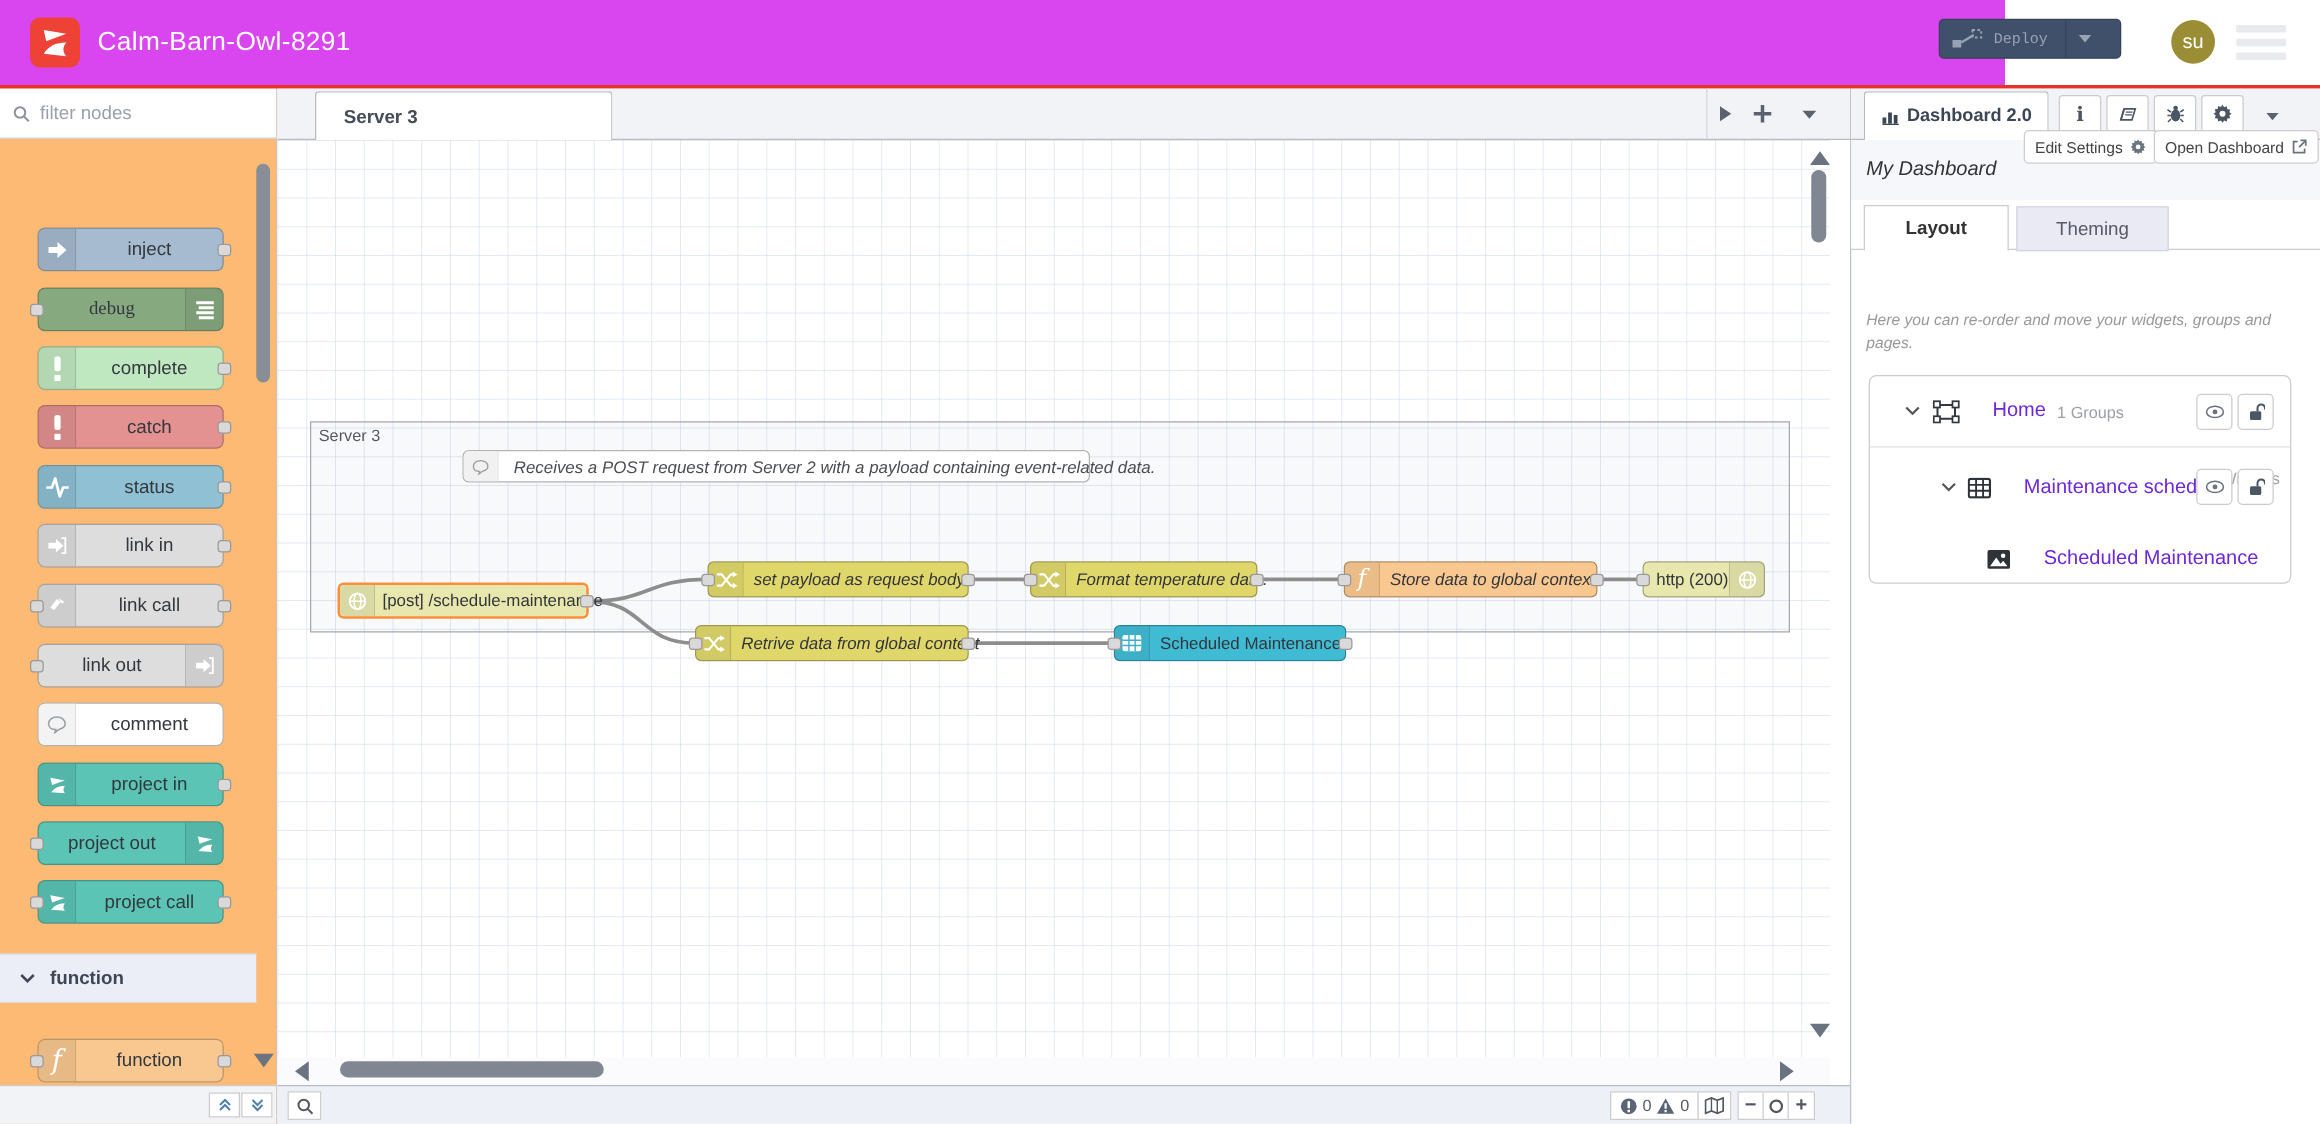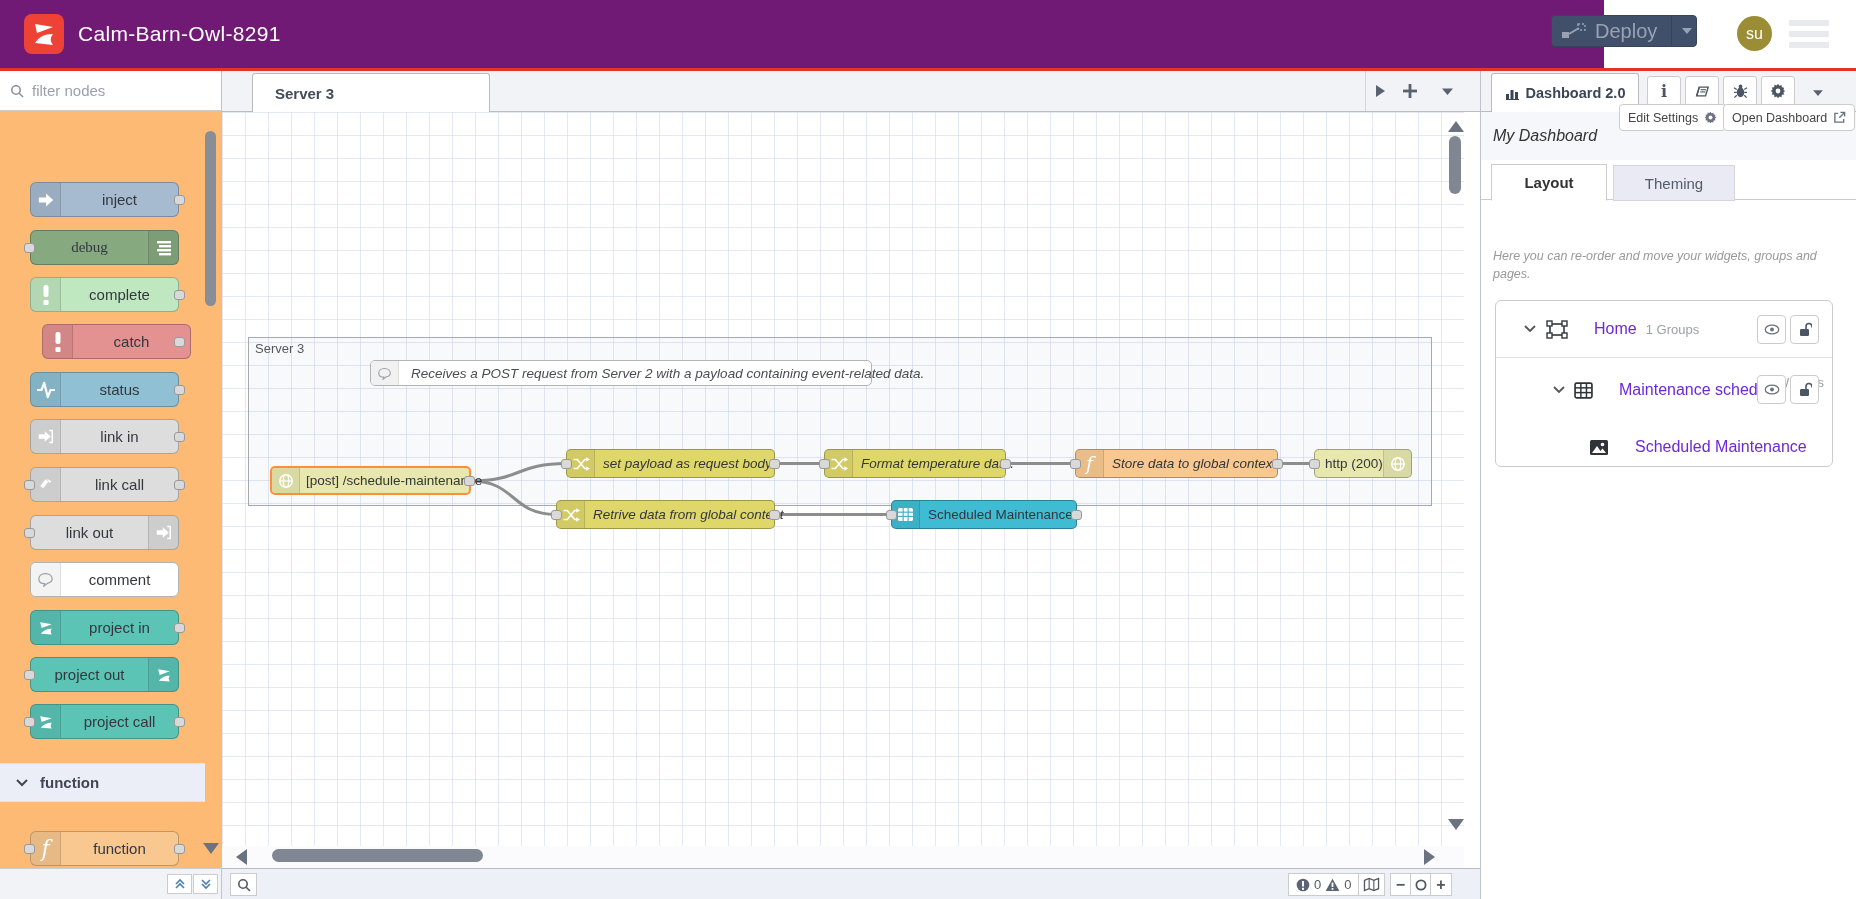--- a/index.html
+++ b/index.html
@@ -1,24 +1,24 @@
 <!DOCTYPE html>
 <html><head>
 <meta charset="utf-8">
 <style>
   * { margin:0; padding:0; box-sizing:border-box; }
   html,body { width:1856px; height:899px; overflow:hidden; font-family:"Liberation Sans", sans-serif; background:#fff; }
 
   
-  #header { position:absolute; left:0; top:0; width:1604px; height:68px; background:#701a75; }
+  #header { position:absolute; left:0; top:0; width:1604px; height:68px; background:#d946ef; }
   #red-line { position:absolute; left:0; top:68px; width:1856px; height:3px; background:#e6332a; }
   #logo { position:absolute; left:24px; top:14px; width:40px; height:40px; background:#ee4237; border-radius:8px; }
   #app-title { position:absolute; left:78px; top:22px; color:#fff; font-size:21px; letter-spacing:.3px; }
   #deploy-btn { position:absolute; left:1551px; top:15px; width:146px; height:32px; background:#41506a; border:1px solid #36435a; border-radius:4px; color:#98a2b3; display:flex; align-items:center; }
-  #deploy-btn .dtext { font-size:20px; margin-left:8px; }
+  #deploy-btn .dtext { font-size:12px; margin-left:8px;font-family:Liberation Mono, monospace; }
   #deploy-btn .dsep { width:1px; height:100%; background:#36435a; margin-left:12px; }
   #avatar { position:absolute; left:1737px; top:16px; width:35px; height:35px; border-radius:50%; background:#9b8d35; color:#fff; font-size:16px; display:flex; align-items:center; justify-content:center; }
   #hamburger { position:absolute; left:1789px; top:20px; width:40px; height:28px; display:flex; flex-direction:column; justify-content:space-between; }
   #hamburger span { display:block; height:6px; background:#e8eaee; border-radius:1px; }
 
   
   #palette { position:absolute; left:0; top:71px; width:222px; height:828px; background:#fdba74; border-right:1px solid #bfc3cc; }
   #filter-row { position:absolute; left:0; top:0; width:221px; height:40px; background:#fff; border-bottom:1px solid #ccc; display:flex; align-items:center; padding-left:10px; color:#9aa0ab; font-size:15px; gap:8px; }
   .cat-header { position:absolute; left:0; width:205px; height:39px; background:#eceef7; border-top:1px solid #dfe2ee; border-bottom:1px solid #dfe2ee; display:flex; align-items:center; gap:12px; padding-left:16px; font-weight:bold; font-size:15px; color:#3f4756; }
   .pnode { position:absolute; left:30px; width:149px; height:35px; }
@@ -28,21 +28,21 @@
   .picon.right { right:0; border-left:1px solid rgba(0,0,0,.12); border-radius:0 5px 5px 0; }
   .plabel { position:absolute; left:30px; right:30px; text-align:center; font-size:15px; color:#33383f; }
   .plabel.shift-l { left:4px; right:34px; }
   .plabel.shift-r { left:34px; right:4px; }
   .port { position:absolute; width:11px; height:10px; background:#d9d9d9; border:1px solid #999; border-radius:3px; top:50%; margin-top:-5px; z-index:2; }
   .port.in { left:-6px; }
   .port.out { right:-6px; }
   .c-inject  { background:#a6bbcf; }
   .c-debug   { background:#87a980;font-family:Liberation Serif, serif; }
   .c-complete{ background:#c0e8c0; }
-  .c-catch   { background:#e49191;margin-left:12px; }
+  .c-catch   { background:#e49191; }
   .c-status  { background:#8fc0d4; }
   .c-link    { background:#dddddd;padding-left:37px; }
   .c-comment { background:#ffffff; }
   .c-project { background:#5bc4b5; }
   .c-function{ background:#f9c890; }
   .c-httpin  { background:#e7e7ae; }
   .c-change  { background:#e0d76b; }
   .c-uitable { background:#40bbd4; }
   #palette-scroll-thumb { position:absolute; left:205px; top:60px; width:11px; height:175px; background:#888d96; border-radius:6px; }
   #palette-scroll-down { position:absolute; left:203px; top:772px; width:0; height:0; border-left:8px solid transparent; border-right:8px solid transparent; border-top:11px solid #6b7280; }

